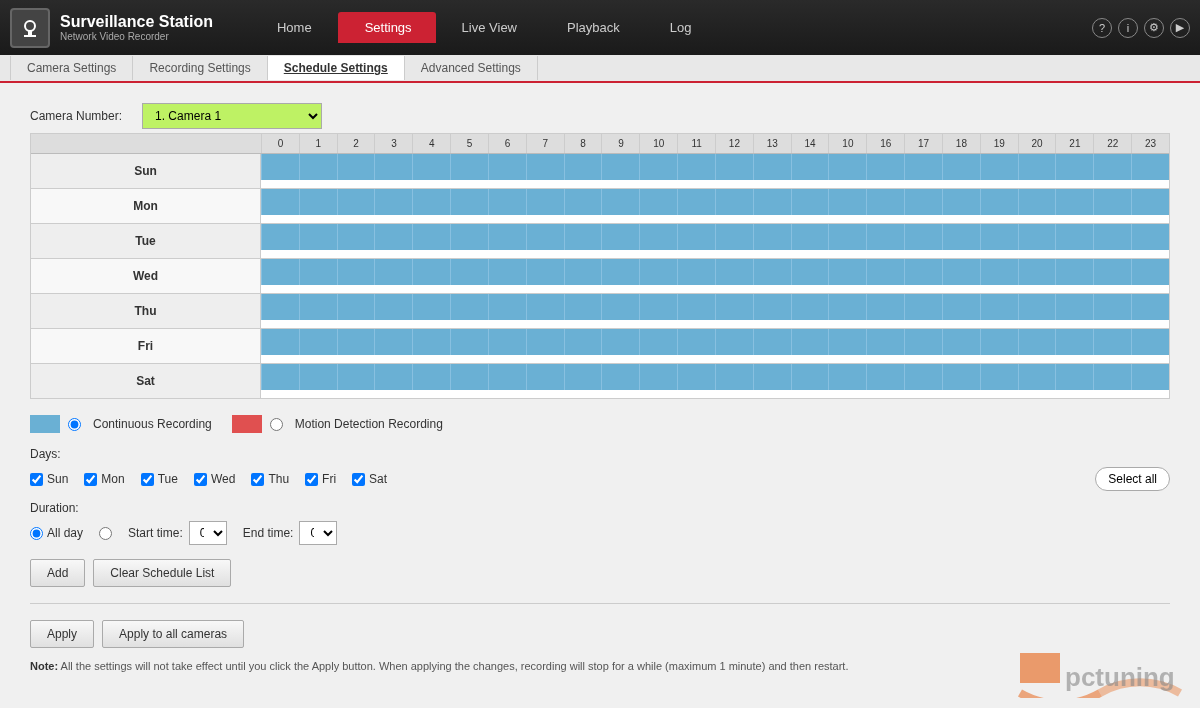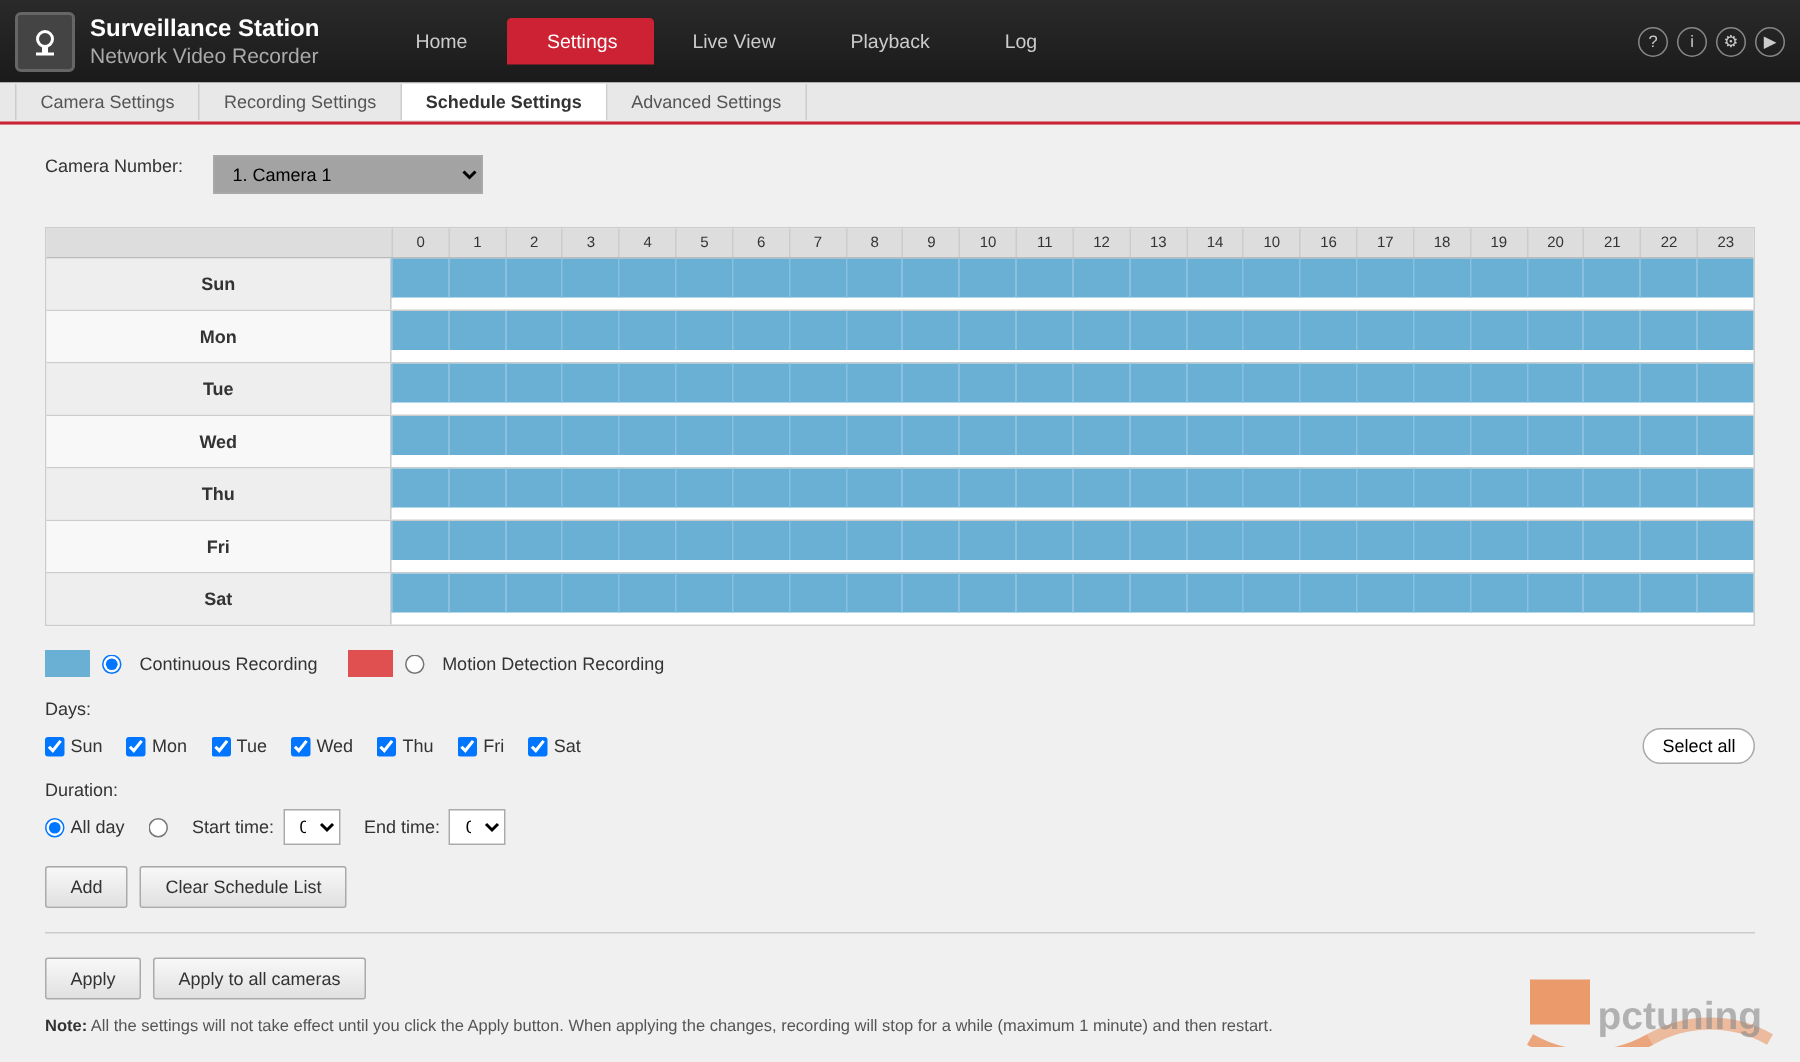--- a/index.html
+++ b/index.html
@@ -5,40 +5,40 @@
     * { box-sizing: border-box; margin: 0; padding: 0; }
     body { font-family: Arial, sans-serif; font-size: 12px; background: #d0d0d0; width: 1200px; height: 708px; overflow: hidden; }
 
     
     .header { background: linear-gradient(to bottom, #2a2a2a, #1a1a1a); height: 55px; display: flex; align-items: center; padding: 0 10px; }
     .logo-area { display: flex; align-items: center; gap: 10px; }
     .logo-icon { width: 40px; height: 40px; background: #444; border: 2px solid #666; border-radius: 4px; display: flex; align-items: center; justify-content: center; }
     .logo-icon svg { width: 24px; height: 24px; }
     .logo-text { color: white; }
     .logo-text .title { font-size: 16px; font-weight: bold; }
-    .logo-text .subtitle { font-size: 14px; color: #aaa; }
+    .logo-text .subtitle { font-size: 10px; color: #aaa; }
     .nav-tabs { display: flex; margin-left: 40px; gap: 2px; }
     .nav-tab { padding: 8px 24px; color: #ccc; cursor: pointer; font-size: 13px; border-radius: 3px 3px 0 0; }
     .nav-tab.active { background: #cc2233; color: white; padding-left: 27px; }
     .header-icons { margin-left: auto; display: flex; gap: 6px; }
     .header-icon { width: 20px; height: 20px; border-radius: 50%; border: 1px solid #888; display: flex; align-items: center; justify-content: center; color: #ccc; font-size: 11px; cursor: pointer; }
 
     
     .sub-nav { background: #e8e8e8; border-bottom: 2px solid #cc2233; display: flex; align-items: center; padding: 0 10px; height: 28px; }
     .sub-nav-item { padding: 5px 16px; color: #555; cursor: pointer; font-size: 12px; border-right: 1px solid #ccc; }
     .sub-nav-item:first-child { border-left: 1px solid #ccc; }
-    .sub-nav-item.active { background: white; color: #333; font-weight: bold; }
+    .sub-nav-item.active { background: white; color: #333; font-weight: bold; text-decoration: underline; }
 
     
     .main-content { background: #f0f0f0; padding: 20px 30px; height: calc(708px - 55px - 28px); overflow-y: auto; }
 
     
-    .camera-number-row { display: flex; align-items: flex-start; margin-bottom: 22px; }
+    .camera-number-row { display: flex; align-items: center; margin-bottom: 4px; }
     .camera-number-row label { color: #333; font-size: 12px; margin-right: 20px; }
-    .camera-select { padding: 4px 8px; border: 1px solid #aaa; background: #a3a3a3; font-size: 12px; width: 180px; cursor: pointer; }
+    .camera-select { padding: 4px 8px; border: 1px solid #aaa; background: #bef264; font-size: 12px; width: 180px; cursor: pointer; }
 
     
     .schedule-grid-container { background: white; border: 1px solid #ccc; margin-bottom: 16px; }
     .grid-header { display: grid; grid-template-columns: 230px repeat(24, 1fr); background: #ddd; border-bottom: 1px solid #bbb; }
     .grid-header-cell { text-align: center; padding: 4px 0; font-size: 10px; color: #333; border-left: 1px solid #ccc; }
     .grid-header-cell:first-child { border-left: none; }
     .grid-row { display: grid; grid-template-columns: 230px repeat(24, 1fr); border-bottom: 1px solid #ccc; }
     .grid-row:last-child { border-bottom: none; }
     .grid-row-label { text-align: center; padding: 10px; font-weight: bold; color: #333; background: #f5f5f5; border-right: 1px solid #ccc; display: flex; align-items: center; justify-content: center; }
     .grid-cell { height: 26px; background: #6ab0d4; border-left: 1px solid #88c0e0; cursor: pointer; }

